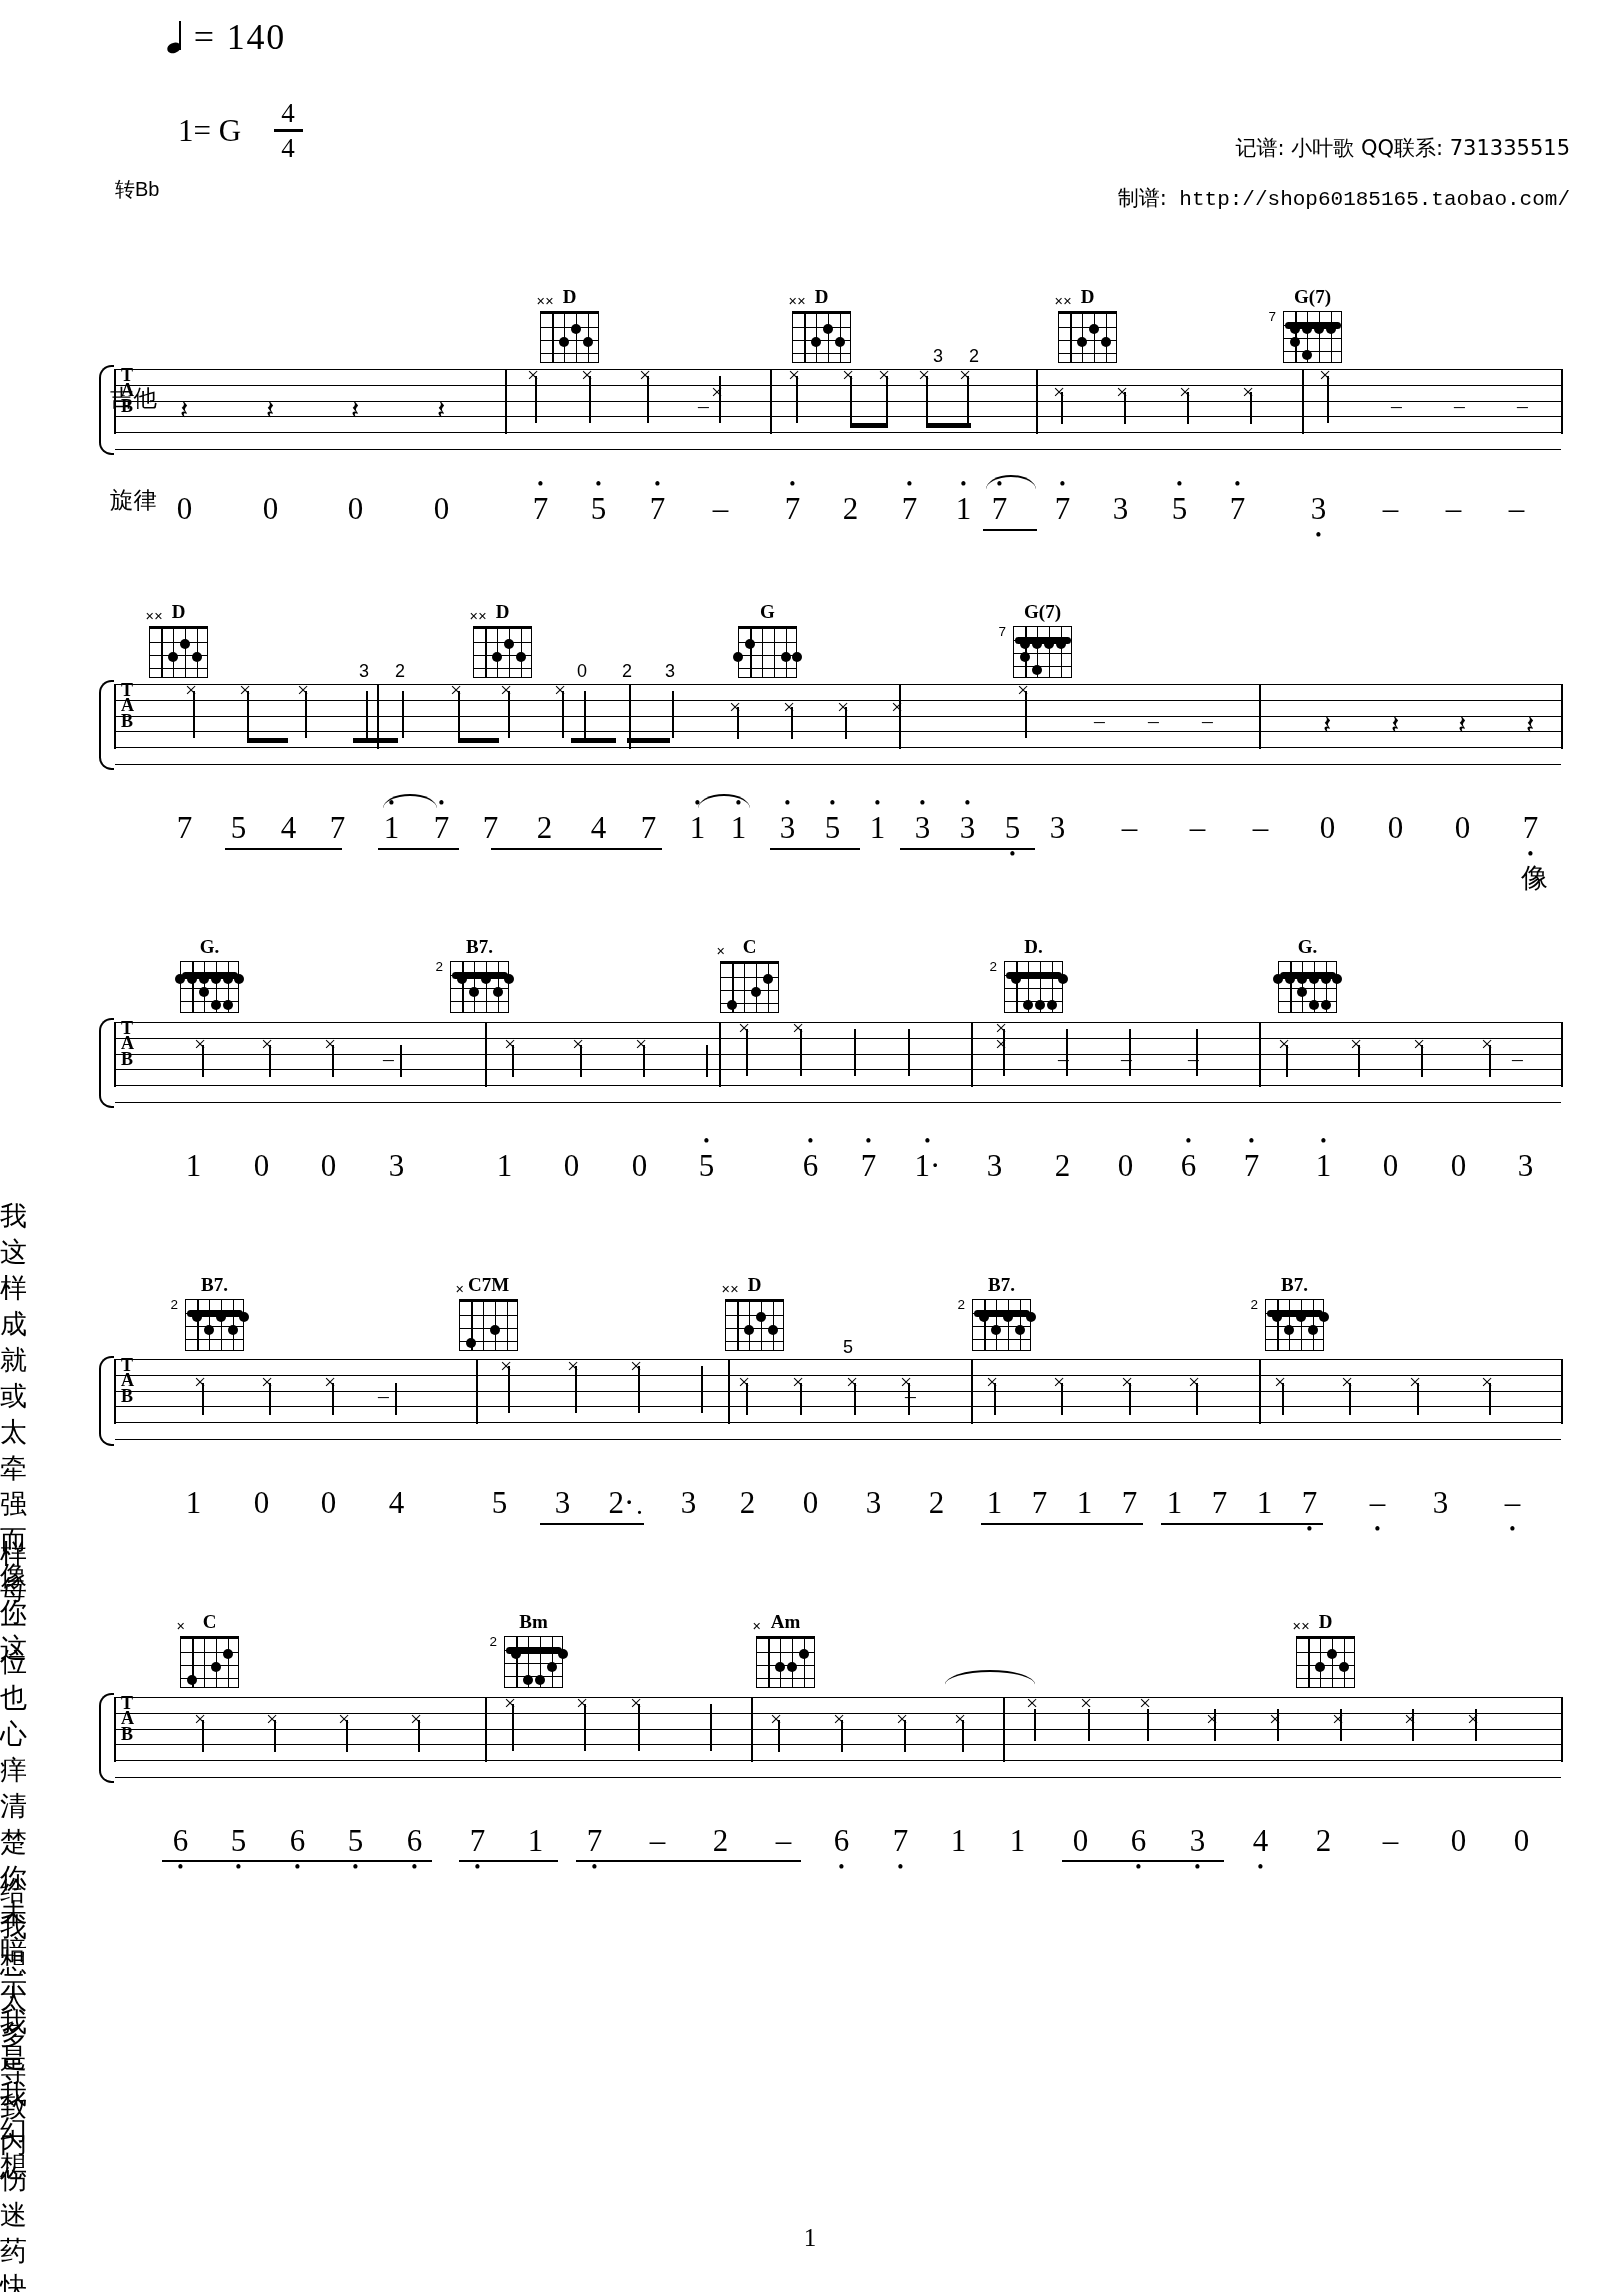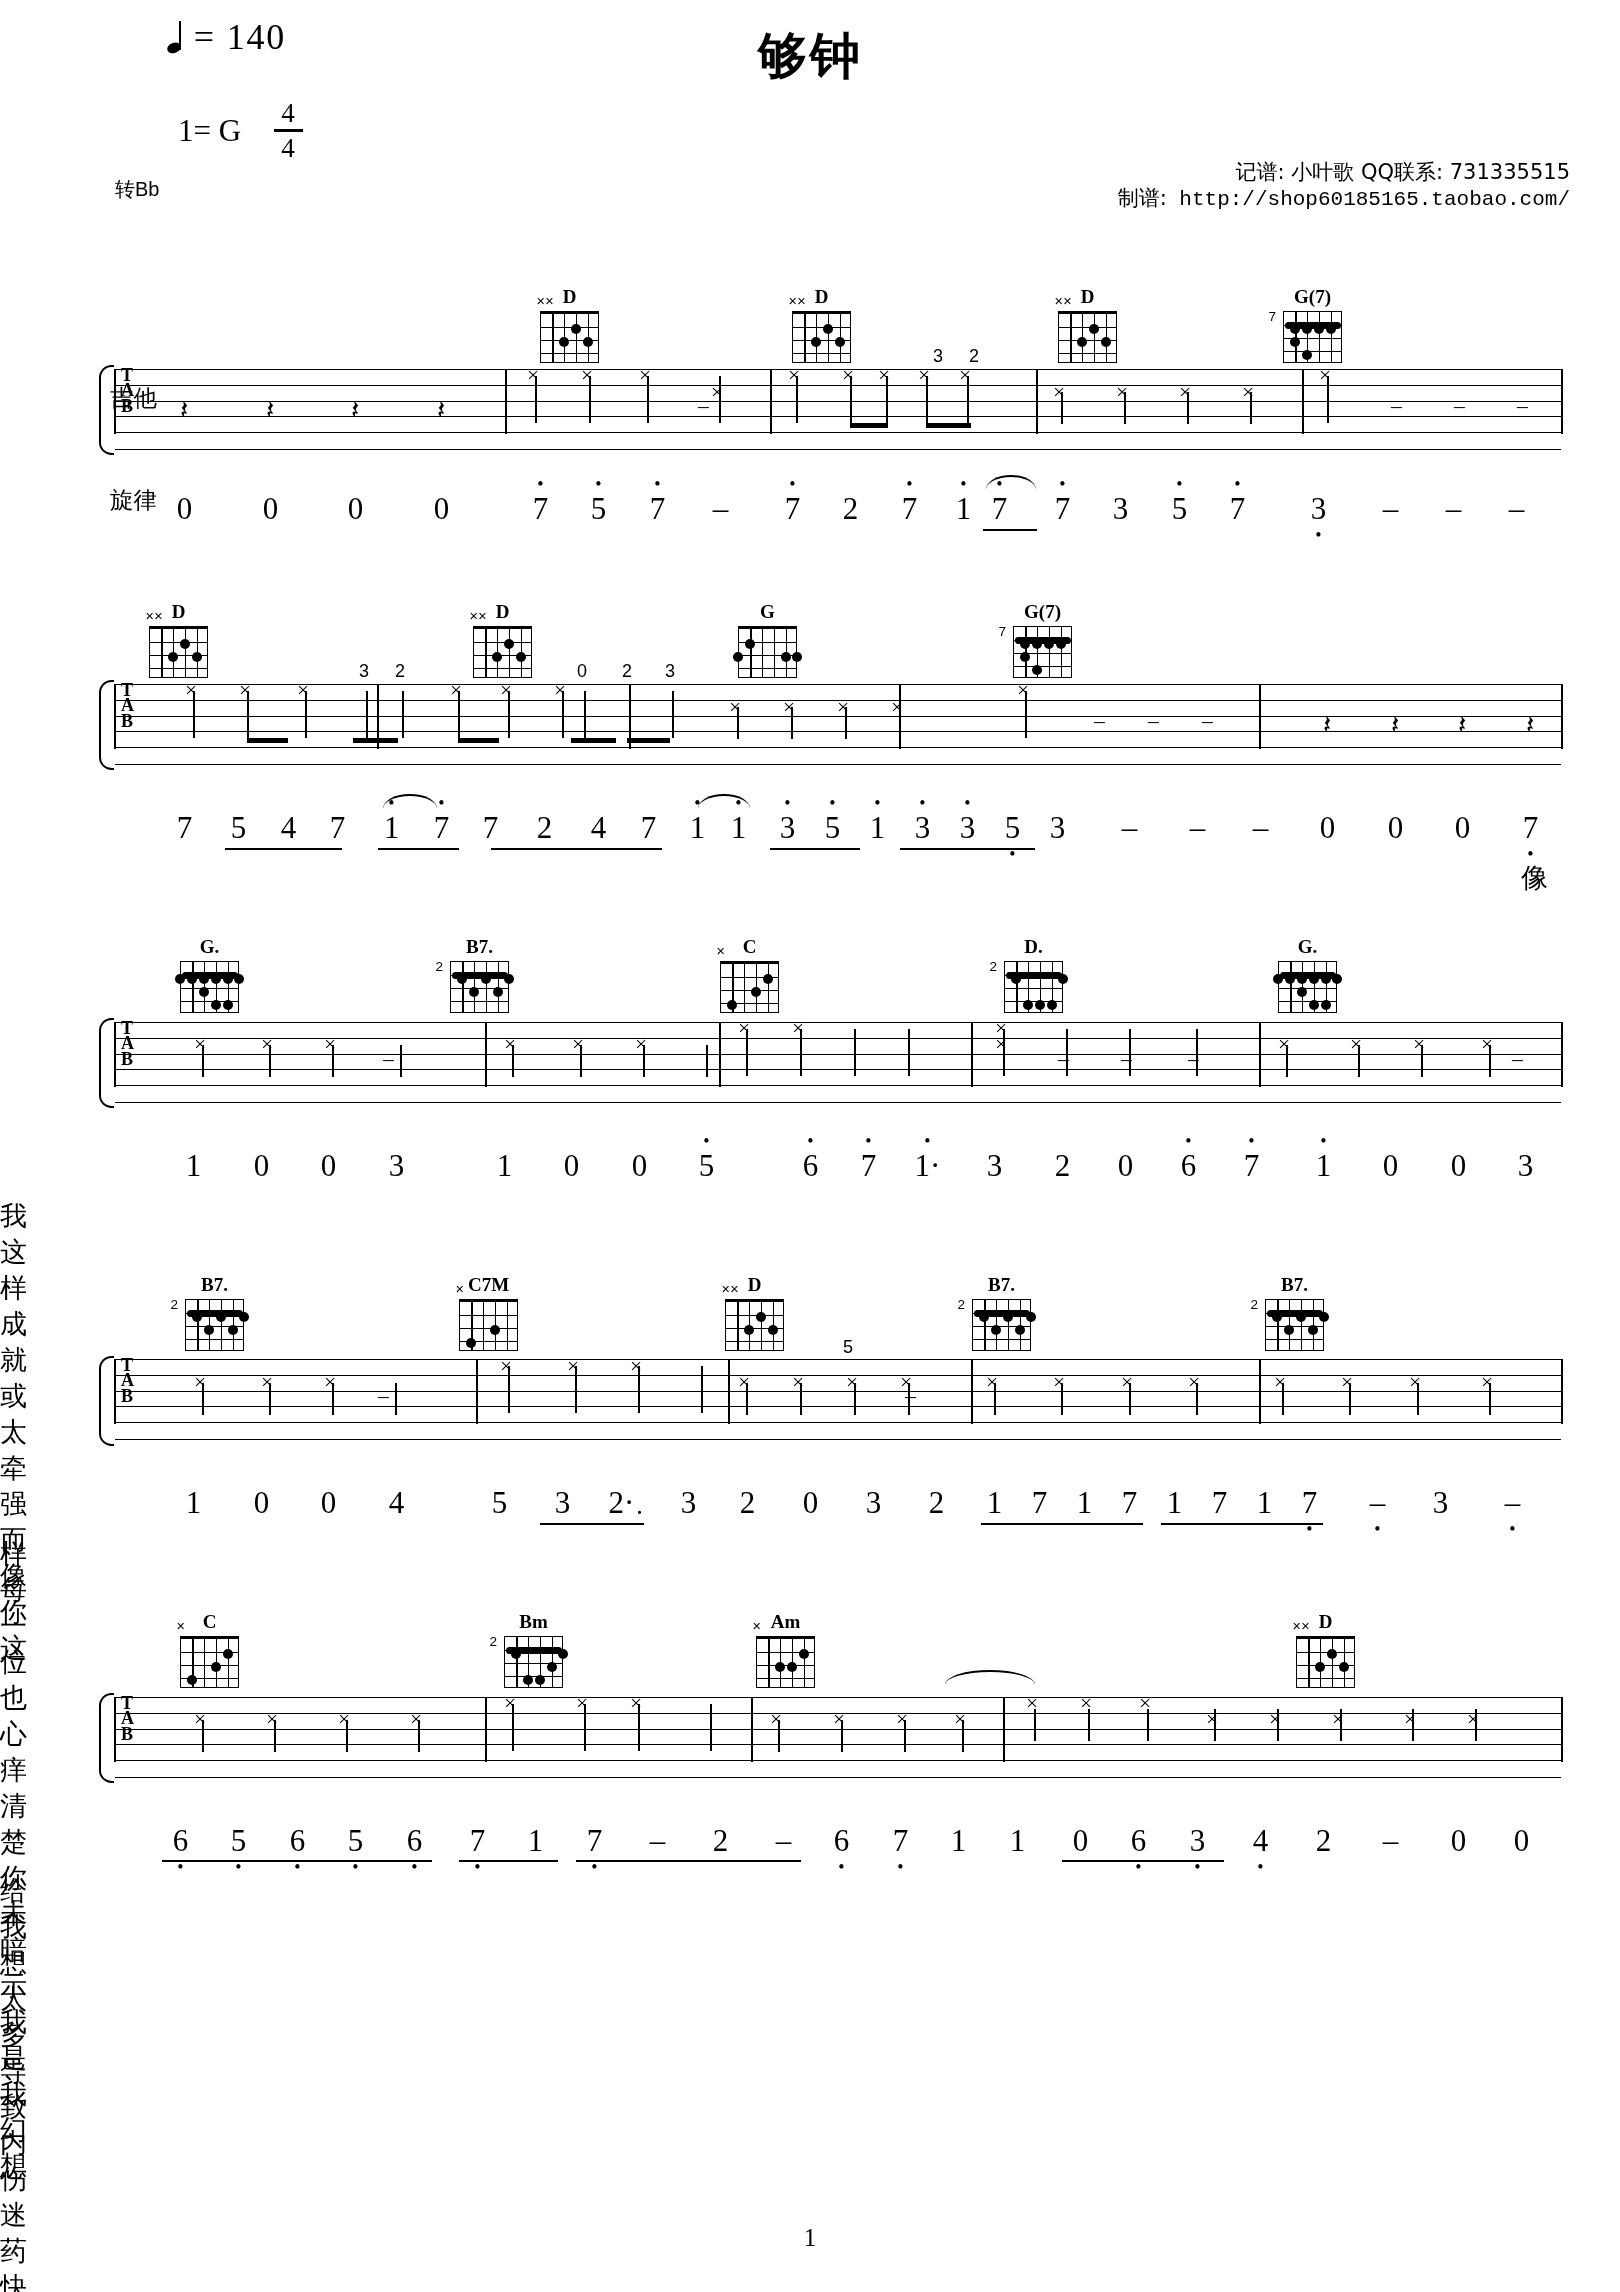--- a/index.html
+++ b/index.html
@@ -10,21 +10,21 @@
   .tempo{position:absolute;left:167px;top:16px;font-family:"Liberation Serif",serif;font-size:36px;letter-spacing:1.8px;}
   .tempo .note{display:inline-block;position:relative;width:16px;height:36px;vertical-align:middle;}
   .tempo .note .head{position:absolute;left:0;bottom:5.4px;width:13.5px;height:10px;background:#000;border-radius:50%;transform:rotate(-20deg);}
   .tempo .note .stem{position:absolute;left:11.7px;bottom:9px;width:2.7px;height:29px;background:#000;}
   .key{position:absolute;left:178px;top:113px;font-size:31px;font-family:"Liberation Serif",serif;}
   .meter{position:absolute;left:270px;top:99px;width:36px;text-align:center;font-size:27px;line-height:1.05;}
   .meter .bar{width:29px;height:2.7px;background:#000;margin:1.8px auto;}
   .modul{position:absolute;left:115px;top:176px;font-size:20px;font-family:"Liberation Sans",sans-serif;}
   .title{position:absolute;left:0;top:23.4px;width:1620px;text-align:center;font-size:50px;font-weight:bold;font-family:"DejaVu Sans",sans-serif;letter-spacing:2.7px;}
   .artist{position:absolute;left:0;top:97px;width:1620px;text-align:center;font-size:25px;font-family:"DejaVu Sans",sans-serif;}
-  .credit1{position:absolute;right:50px;top:158px;font-size:21px;font-family:"DejaVu Sans",sans-serif;white-space:nowrap;}
+  .credit1{position:absolute;right:50px;top:134px;font-size:21px;font-family:"DejaVu Sans",sans-serif;white-space:nowrap;}
   .credit2{position:absolute;right:50px;top:184px;font-size:21px;font-family:"Liberation Mono",monospace;white-space:nowrap;}
   .credit2 .cn{font-family:"DejaVu Sans",sans-serif;}
 
   .lbl-guitar{position:absolute;left:110px;top:382px;font-size:23.4px;font-family:"DejaVu Sans",sans-serif;}
   .lbl-melody{position:absolute;left:110px;top:484px;font-size:23.4px;font-family:"DejaVu Sans",sans-serif;}
   .staff{position:absolute;border-top:1.8px solid #000;border-bottom:1.8px solid #000;}
   .sline{position:absolute;left:0;right:0;height:0;border-top:1.4px solid #000;}
   .tabletters{position:absolute;left:7.2px;top:1.8px;font-size:18px;line-height:15.3px;font-family:"Liberation Serif",serif;font-weight:bold;letter-spacing:0;}
   .bracket{position:absolute;border:2.7px solid #000;border-right:none;border-radius:12.6px 0 0 12.6px;width:12.6px;}
   .barline{position:absolute;width:2.2px;background:#000;}
@@ -70,21 +70,20 @@
     <span>=</span>
     <span>140</span>
   </div>
   <div class="key">1= G</div>
   <div class="meter">
     <div>4</div>
     <div class="bar"></div>
     <div>4</div>
   </div>
   <div class="modul">转Bb</div>
-  <div class="title">够钟</div>
   <div class="credit1">记谱: 小叶歌 QQ联系: 731335515</div>
   <div class="credit2">
     <span class="cn">制谱:</span>
     <span>http://shop60185165.taobao.com/</span>
   </div>
 
   <div class="lbl-guitar">吉他</div>
   <div class="lbl-melody">旋律</div>
 
   <div class="pagenum">1</div>

